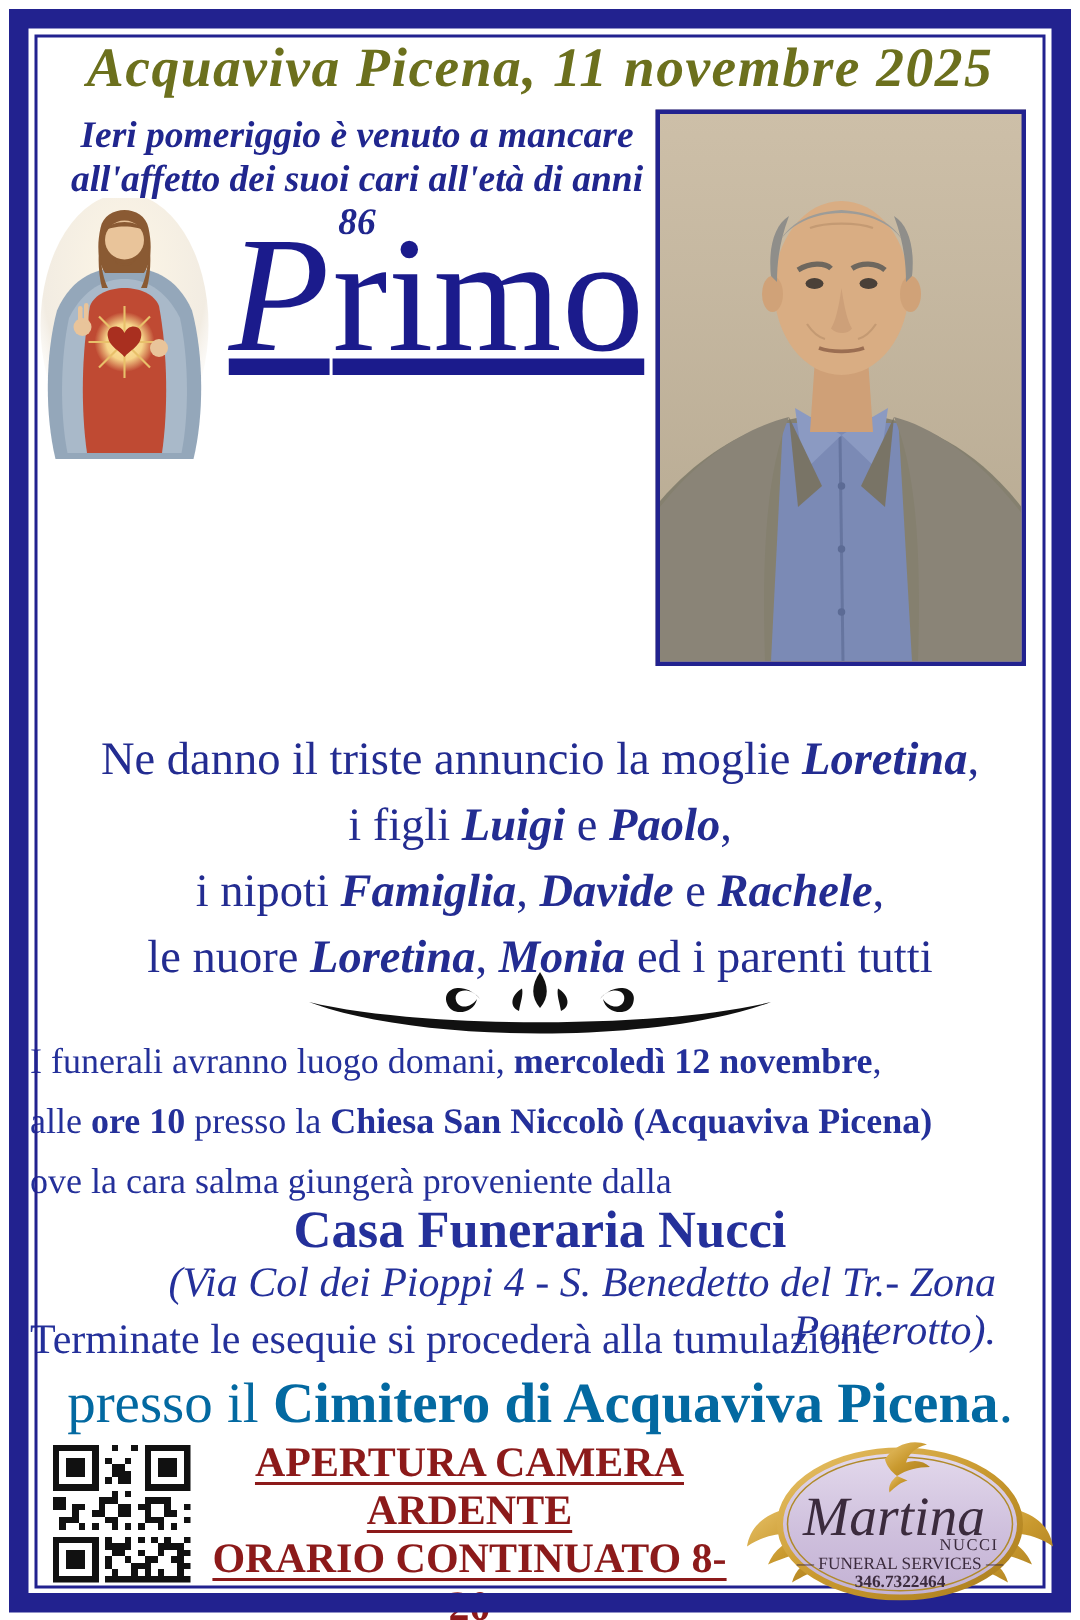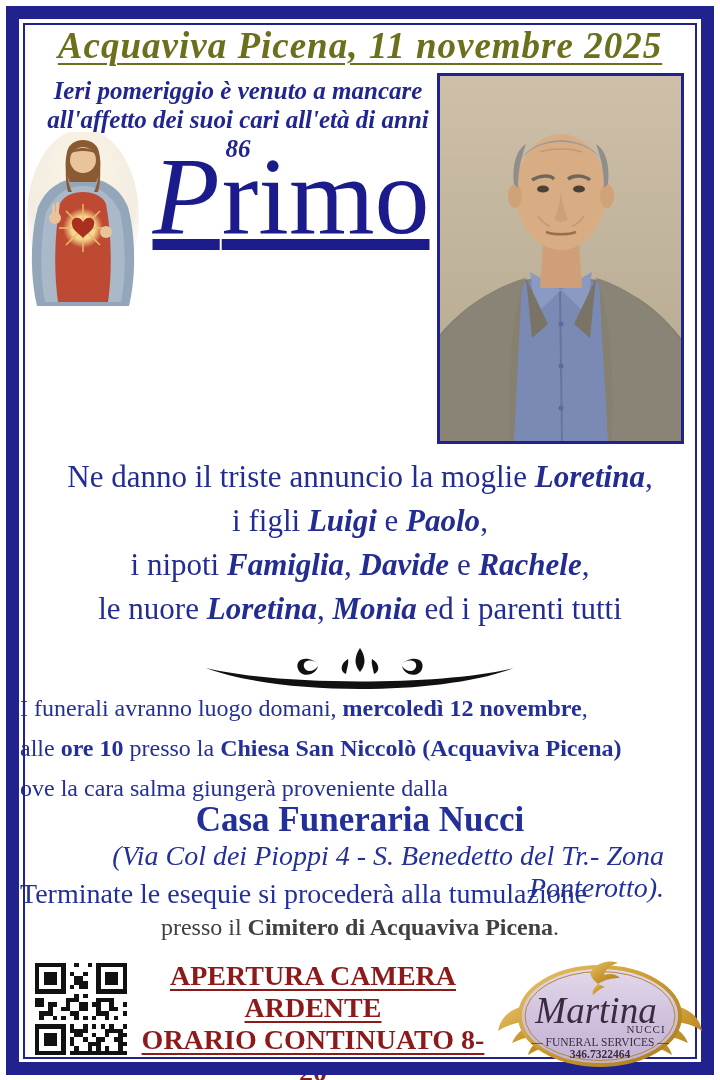--- a/index.html
+++ b/index.html
@@ -12,57 +12,57 @@
   .frame-outer { position:absolute; left:6px; right:6px; top:6px; bottom:5px;
                  border:13px solid #22228f; pointer-events:none; z-index:5; }
   .frame-inner { position:absolute; left:23px; right:23px; top:23px; bottom:21px;
                  border:2px solid #22228f; pointer-events:none; z-index:5; }
 
   .abs { position:absolute; }
 
   .date-line { left:0; right:0; top:24px; text-align:center;
                font-size:37px; font-weight:bold; font-style:italic;
                color:#6c701d; letter-spacing:1px; }
-  .date-line span { text-decoration:underline; text-underline-offset:5px; text-decoration-thickness:2px; }
+  .date-line span { text-underline-offset:5px; text-decoration-thickness:2px; }
 
   .intro { left:32px; top:76px; width:412px; text-align:center;
            font-size:25px; font-style:italic; font-weight:600;
            color:#20268e; line-height:29px; }
   .intro b { font-weight:bold; }
 
   .jesus { left:26px; top:132px; width:114px; height:180px; }
 
   .name-first { left:138px; top:128px; width:306px; text-align:center;
                 font-size:110px; color:#1b1b8c; line-height:1.25; white-space:nowrap;text-decoration:underline; }
   .name-last  { left:24px; top:286px; width:420px; text-align:center;
                 font-size:110px; color:#1b1b8c; line-height:1.25; white-space:nowrap; }
   .name-first .cap, .name-last .cap { font-style:italic; padding-right:2px; }
 
   .photo { left:437px; top:73px; width:247px; height:371px;
            border:3px solid #22228f; background:#c3b49c; overflow:hidden; }
   .photo svg { display:block; width:100%; height:100%; }
 
-  .announce { left:20px; top:455px; width:680px; text-align:center;
+  .announce { left:20px; top:484px; width:680px; text-align:center;
               font-size:31px; color:#232c91; line-height:44px; }
   .announce b { font-weight:bold; font-style:italic; }
 
   .divider { left:200px; top:646px; width:320px; height:52px; text-align:center; }
 
   .funeral { left:20px; top:688px; width:680px; text-align:left;
              font-size:24px; color:#24309a; line-height:40px; }
   .funeral b { font-weight:bold; }
 
   .casa   { left:20px; top:800px; width:680px; text-align:center;
             font-size:35px; font-weight:bold; color:#24309a; }
   .addr   { left:25px; top:840px; width:639px; text-align:right;
             font-size:28px; font-style:italic; color:#24309a; }
   .term   { left:20px; top:878px; width:680px; text-align:left;
             font-size:28px; color:#24309a; }
   .cimit  { left:20px; top:914px; width:680px; text-align:center;
-            font-size:24px; color:#404040; }
+            font-size:38px; color:#0369a1; }
   .cimit b { font-weight:bold; }
 
   .qr { left:35px; top:963px; width:92px; height:92px; }
   .qr svg { display:block; width:100%; height:100%; shape-rendering:crispEdges; }
 
   .red-block { left:133px; top:960px; width:360px; text-align:center;
                color:#8c1a1a; font-weight:bold; font-size:28px; line-height:32px; }
   .red-block .u { text-decoration:underline; text-underline-offset:4px; text-decoration-thickness:2px; }
 
   .thanks { left:128px; top:1032px; width:370px; text-align:center;

